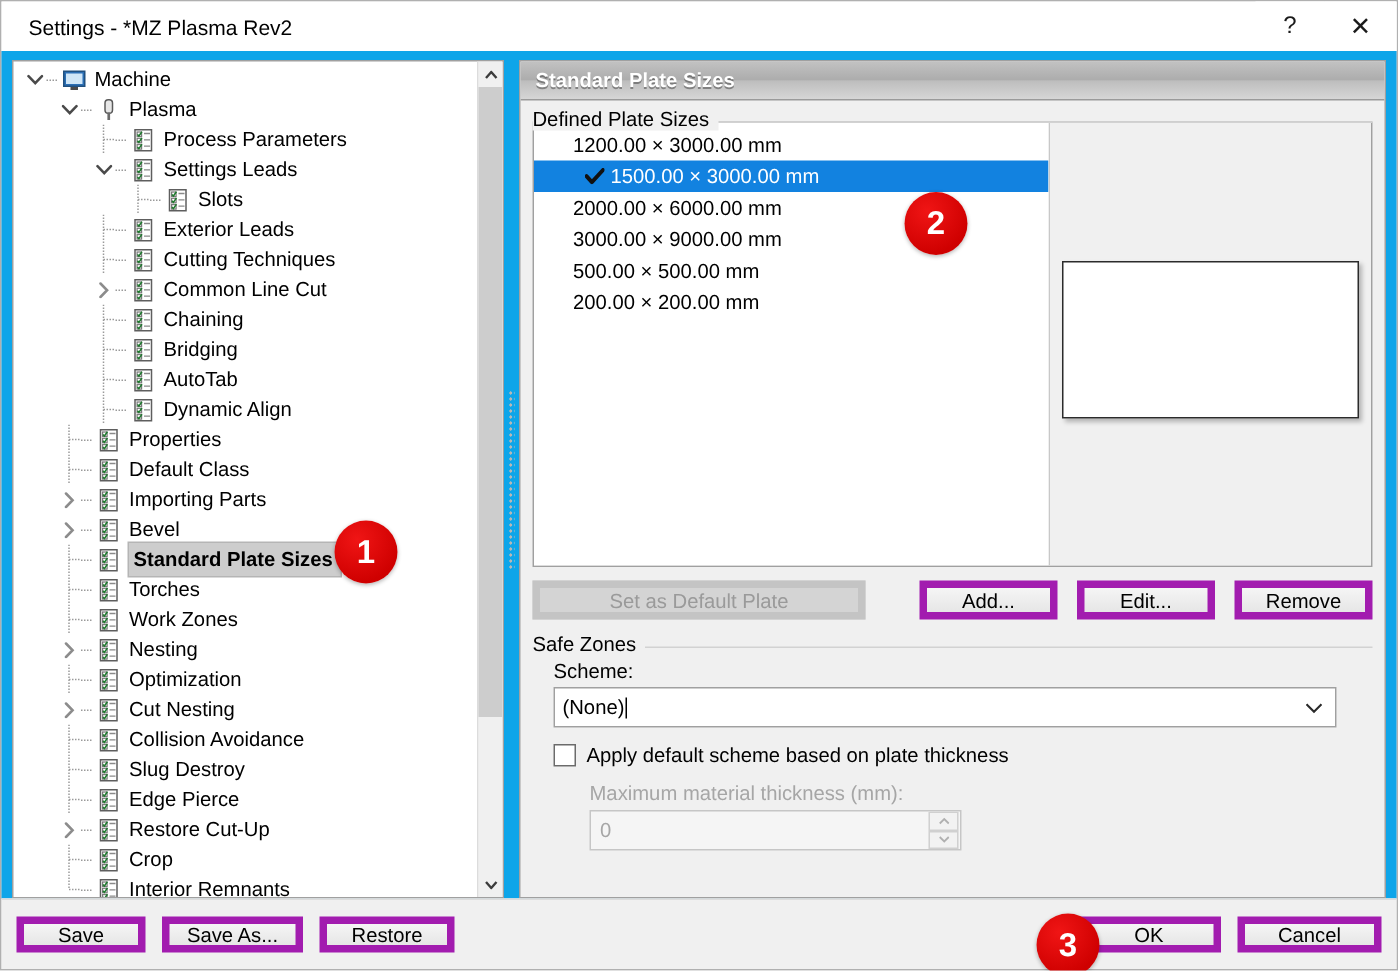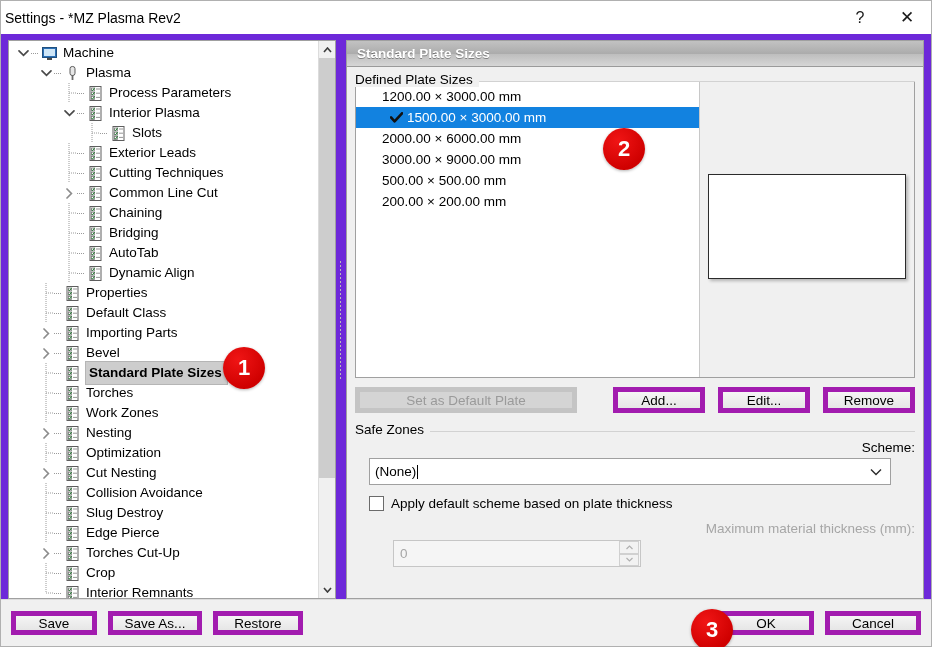--- a/index.html
+++ b/index.html
@@ -25,21 +25,21 @@
   
   .titlebar {
     height: 33px;
     background: #ffffff;
     display: flex;
     align-items: center;
     flex: 0 0 auto;
     position: relative;
   }
   .title-text {
-    margin-left: 4px;
+    margin-left: 18px;
     font-size: 14px;
     color: #000;
     white-space: nowrap;
   }
   .title-buttons {
     margin-left: auto;
     display: flex;
     height: 100%;
     align-items: stretch;
   }
@@ -54,23 +54,22 @@
     background: #ffffff;
   }
   .title-btn.help { font-size: 16px; font-weight: 400; }
   .title-btn.close { width: 48px; font-size: 17px; font-weight: 300; }
 
   
   .body-area {
     flex: 1 1 auto;
     display: flex;
     padding: 6px 7px 0 7px;
-    background: #6d28d9;
+    background: #0ea5e9;
     min-height: 0;
-    text-align: right;
   }
 
   
   .tree-panel {
     width: 328px;
     flex: 0 0 328px;
     background: #ffffff;
     border: 1px solid #a0a0a0;
     position: relative;
     overflow: hidden;
@@ -488,21 +487,21 @@
             <span class="ticon"><svg width="17" height="17" viewBox="0 0 17 17">
                 <rect x="3" y="1.5" width="11" height="14" fill="#ffffff" stroke="#5e5e5e"></rect>
                 <rect x="4.4" y="3" width="3" height="3" fill="#ffffff" stroke="#7a7a7a" stroke-width="0.8"></rect>
                 <rect x="4.4" y="7.2" width="3" height="3" fill="#ffffff" stroke="#7a7a7a" stroke-width="0.8"></rect>
                 <rect x="4.4" y="11.4" width="3" height="3" fill="#ffffff" stroke="#7a7a7a" stroke-width="0.8"></rect>
                 <path d="M4.6 4.7 L5.6 5.7 L7.6 2.8" stroke="#1f7a2e" stroke-width="1" fill="none"></path>
                 <path d="M4.6 8.9 L5.6 9.9 L7.6 7.0" stroke="#1f7a2e" stroke-width="1" fill="none"></path>
                 <path d="M4.6 13.1 L5.6 14.1 L7.6 11.2" stroke="#1f7a2e" stroke-width="1" fill="none"></path>
                 <path d="M9 4 h4 M9 8.2 h4 M9 12.4 h4" stroke="#8a8a8a" stroke-width="0.9"></path>
               </svg></span>
-            <span class="tlabel">Interior Plasma</span>
+            <span class="tlabel">Settings Leads</span>
           </div>
           <div class="tree-row">
             <span class="tree-indent" style="width: 75px;"></span>
             <span class="twisty">
               <svg width="16" height="20" viewBox="0 0 16 20">
                 <path d="M8 0 V10" stroke="#9a9a9a" stroke-width="1" stroke-dasharray="1,1"></path>
                 <path d="M8 10 H15" stroke="#9a9a9a" stroke-width="1" stroke-dasharray="1,1"></path>
                 <path d="M8 10 V20" stroke="#9a9a9a" stroke-width="1" stroke-dasharray="1,1"></path>
               </svg>
             </span>
@@ -1004,21 +1003,21 @@
             <span class="ticon"><svg width="17" height="17" viewBox="0 0 17 17">
                 <rect x="3" y="1.5" width="11" height="14" fill="#ffffff" stroke="#5e5e5e"></rect>
                 <rect x="4.4" y="3" width="3" height="3" fill="#ffffff" stroke="#7a7a7a" stroke-width="0.8"></rect>
                 <rect x="4.4" y="7.2" width="3" height="3" fill="#ffffff" stroke="#7a7a7a" stroke-width="0.8"></rect>
                 <rect x="4.4" y="11.4" width="3" height="3" fill="#ffffff" stroke="#7a7a7a" stroke-width="0.8"></rect>
                 <path d="M4.6 4.7 L5.6 5.7 L7.6 2.8" stroke="#1f7a2e" stroke-width="1" fill="none"></path>
                 <path d="M4.6 8.9 L5.6 9.9 L7.6 7.0" stroke="#1f7a2e" stroke-width="1" fill="none"></path>
                 <path d="M4.6 13.1 L5.6 14.1 L7.6 11.2" stroke="#1f7a2e" stroke-width="1" fill="none"></path>
                 <path d="M9 4 h4 M9 8.2 h4 M9 12.4 h4" stroke="#8a8a8a" stroke-width="0.9"></path>
               </svg></span>
-            <span class="tlabel">Torches Cut-Up</span>
+            <span class="tlabel">Restore Cut-Up</span>
           </div>
           <div class="tree-row">
             <span class="tree-indent" style="width: 29px;"></span>
             <span class="twisty">
               <svg width="16" height="20" viewBox="0 0 16 20">
                 <path d="M8 0 V10" stroke="#9a9a9a" stroke-width="1" stroke-dasharray="1,1"></path>
                 <path d="M8 10 H15" stroke="#9a9a9a" stroke-width="1" stroke-dasharray="1,1"></path>
                 <path d="M8 10 V20" stroke="#9a9a9a" stroke-width="1" stroke-dasharray="1,1"></path>
               </svg>
             </span>

